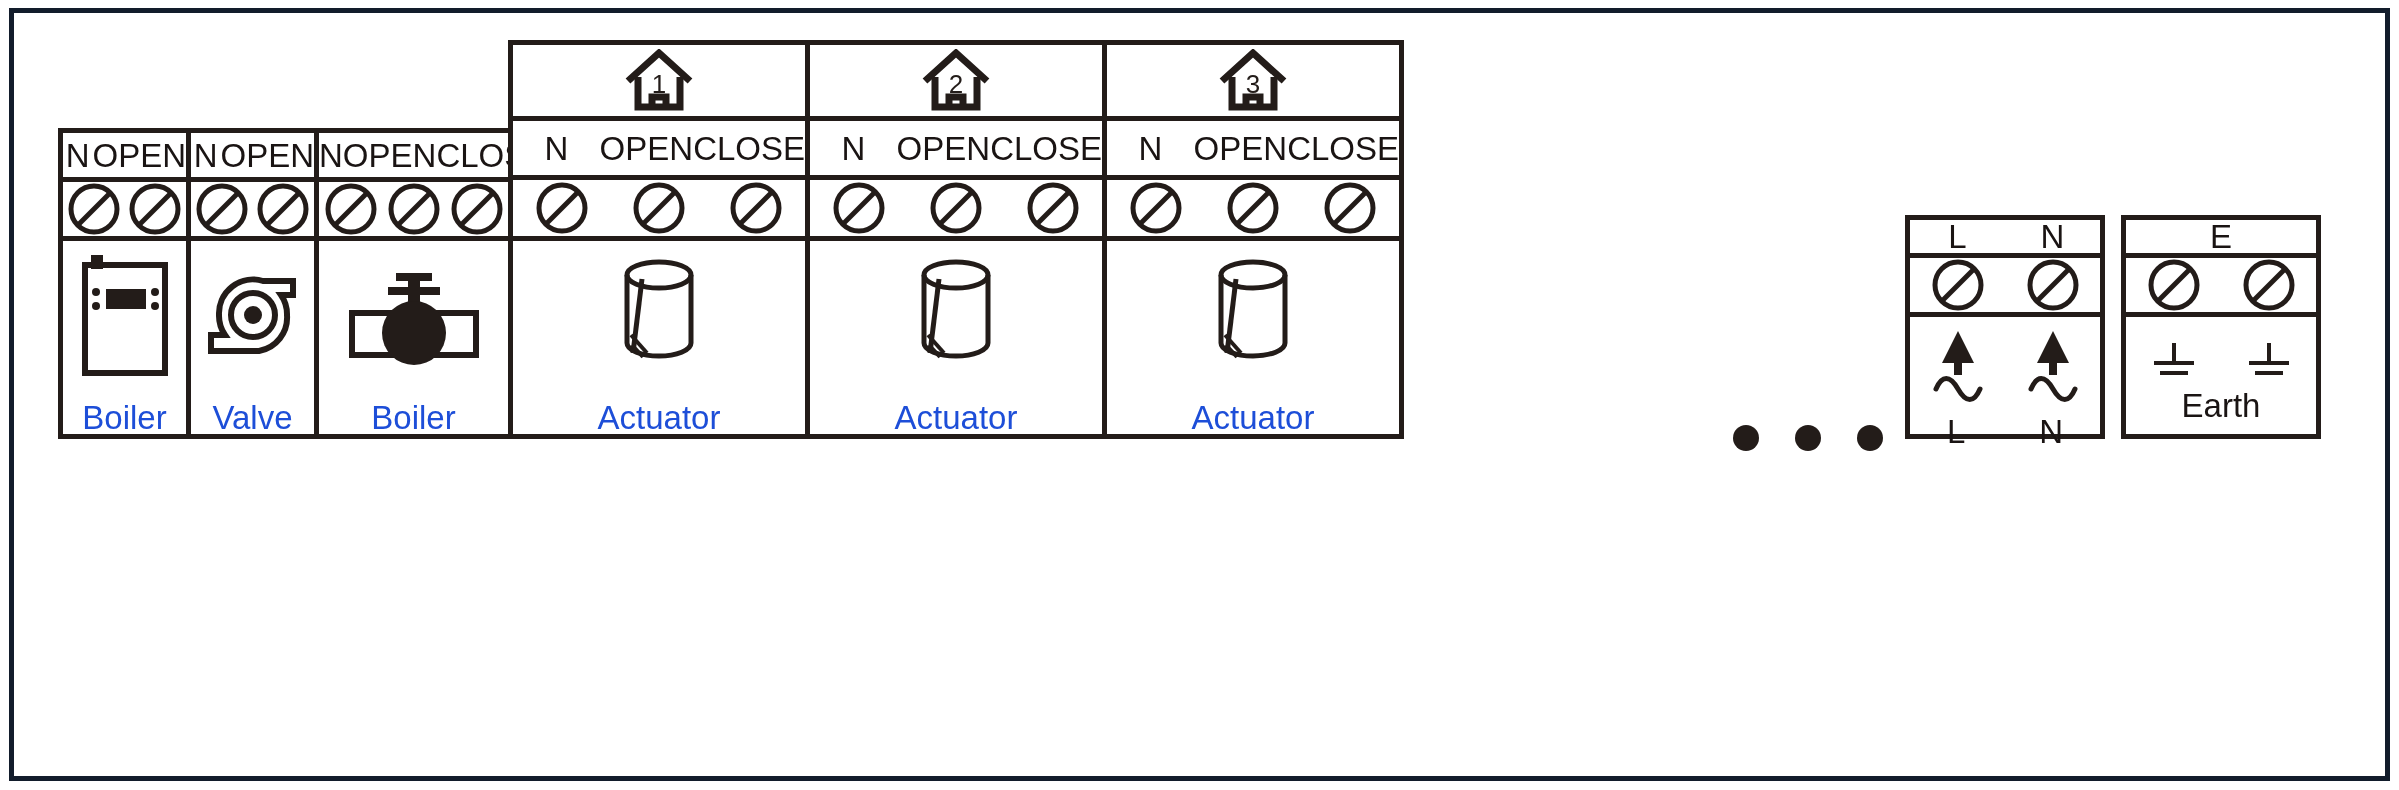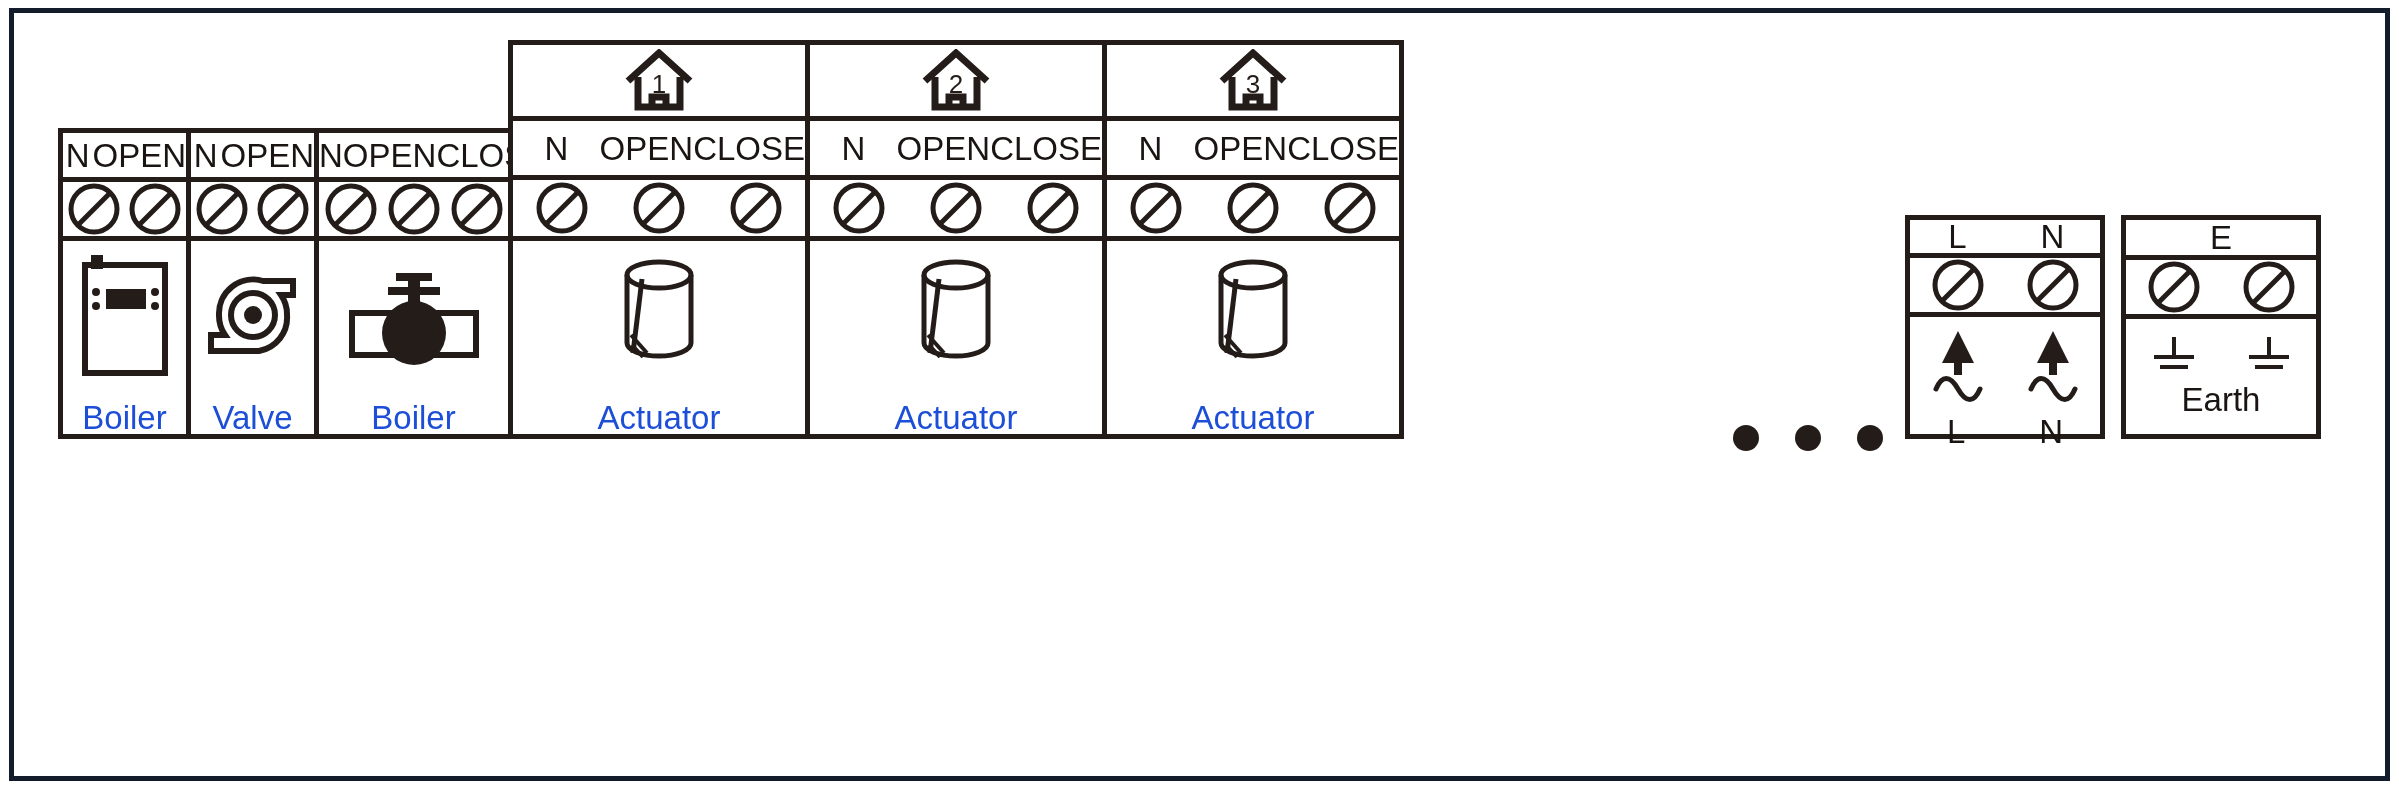--- a/index.html
+++ b/index.html
@@ -540,21 +540,21 @@
       </span>
       <span class="screw-cell">
         <span class="screw">
           <svg width="54" height="54" viewBox="0 0 54 54">
               <circle cx="27" cy="27" r="23" fill="none" stroke="#231c19" stroke-width="5"></circle>
               <line x1="12" y1="42" x2="42" y2="12" stroke="#231c19" stroke-width="5"></line>
             </svg>
         </span>
       </span>
     </div>
-    <div class="device-row" style="padding-top:0;">
+    <div class="device-row" style="padding-top:8px;">
       <div class="earth-symbols">
         <span>
           <svg width="56" height="46" viewBox="0 0 56 46">
             <line x1="28" y1="4" x2="28" y2="24" stroke="#231c19" stroke-width="4"></line>
             <line x1="8" y1="24" x2="48" y2="24" stroke="#231c19" stroke-width="4"></line>
             <line x1="14" y1="34" x2="42" y2="34" stroke="#231c19" stroke-width="4"></line>
           </svg>
         </span>
         <span>
           <svg width="56" height="46" viewBox="0 0 56 46">

